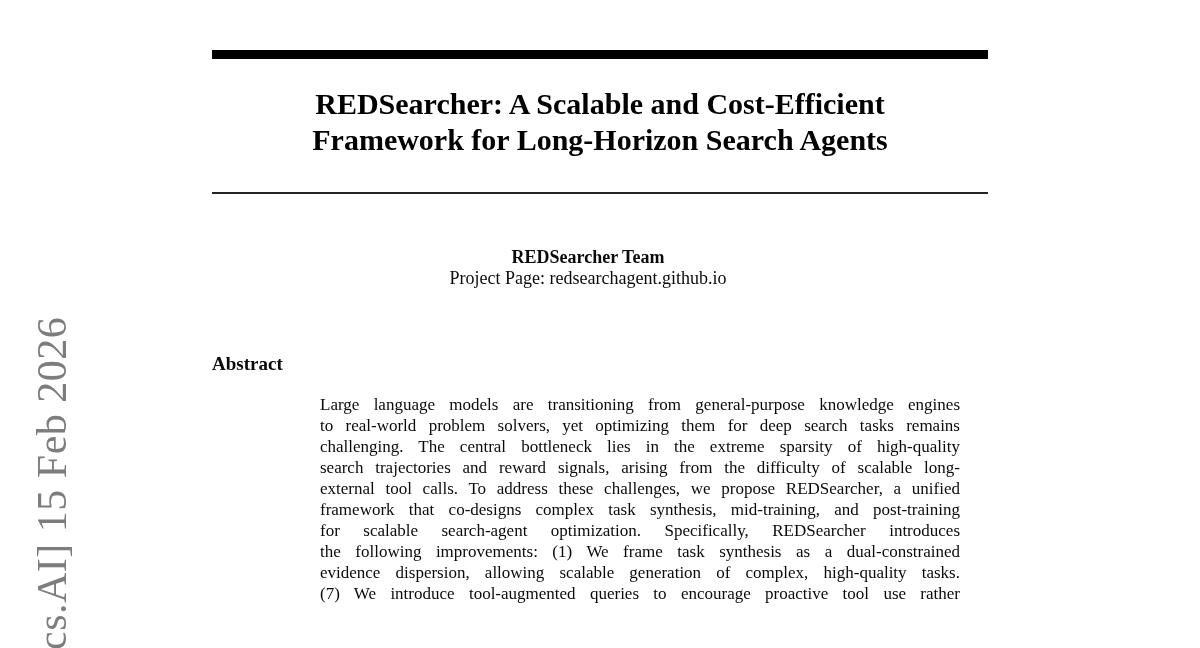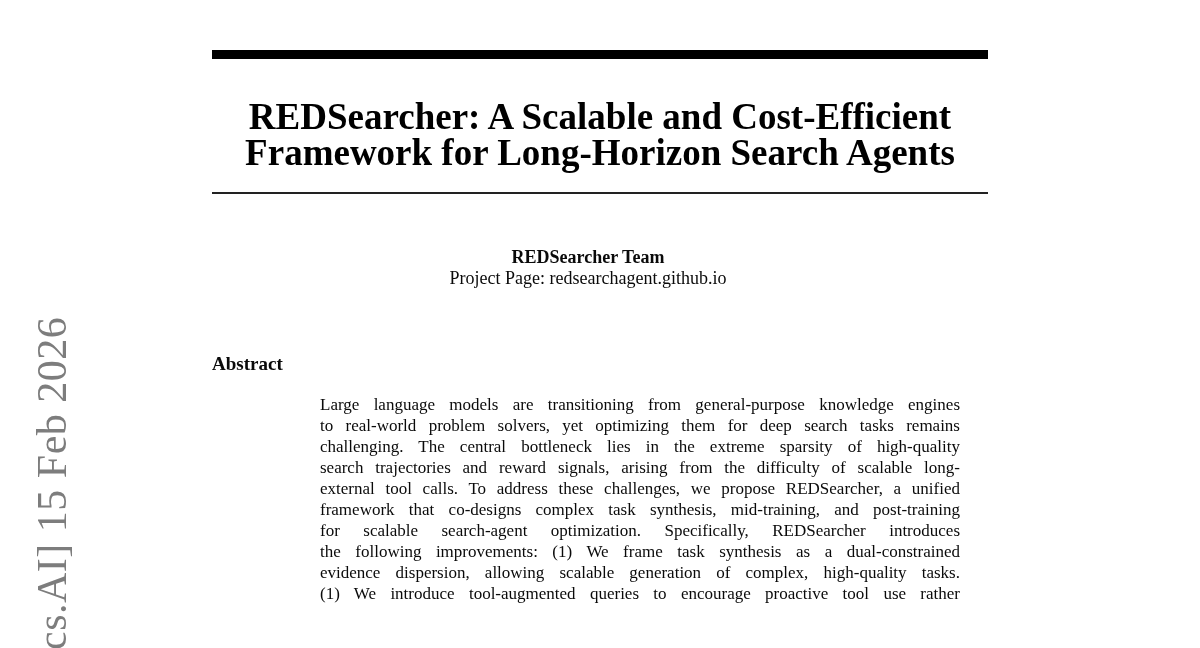--- a/index.html
+++ b/index.html
@@ -34,25 +34,25 @@
     position: absolute;
     left: 212px;
     top: 50px;
     width: 776px;
     height: 9px;
     background: #000000;
   }
   .paper-title {
     position: absolute;
     left: 212px;
-    top: 99px;
+    top: 86px;
     width: 776px;
     text-align: center;
     font-weight: bold;
-    font-size: 37px;
+    font-size: 30px;
     line-height: 36px;
     color: #000000;
   }
   .title-rule {
     position: absolute;
     left: 212px;
     top: 192px;
     width: 776px;
     height: 2px;
     background: #222222;
@@ -128,16 +128,16 @@
   <div class="abstract">
     <div class="abs-line">Large language models are transitioning from general-purpose knowledge engines</div>
     <div class="abs-line">to real-world problem solvers, yet optimizing them for deep search tasks remains</div>
     <div class="abs-line">challenging.  The central bottleneck lies in the extreme sparsity of high-quality</div>
     <div class="abs-line">search trajectories and reward signals, arising from the difficulty of scalable long-</div>
     <div class="abs-line">external tool calls. To address these challenges, we propose REDSearcher, a unified</div>
     <div class="abs-line">framework that co-designs complex task synthesis, mid-training, and post-training</div>
     <div class="abs-line">for scalable search-agent optimization.  Specifically, REDSearcher introduces</div>
     <div class="abs-line">the following improvements: (1) We frame task synthesis as a dual-constrained</div>
     <div class="abs-line">evidence dispersion, allowing scalable generation of complex, high-quality tasks.</div>
-    <div class="abs-line">(1) We introduce tool-augmented queries to encourage proactive tool use rather</div>
+    <div class="abs-line">(7) We introduce tool-augmented queries to encourage proactive tool use rather</div>
   </div>
 
 </div>
 
 </body></html>

